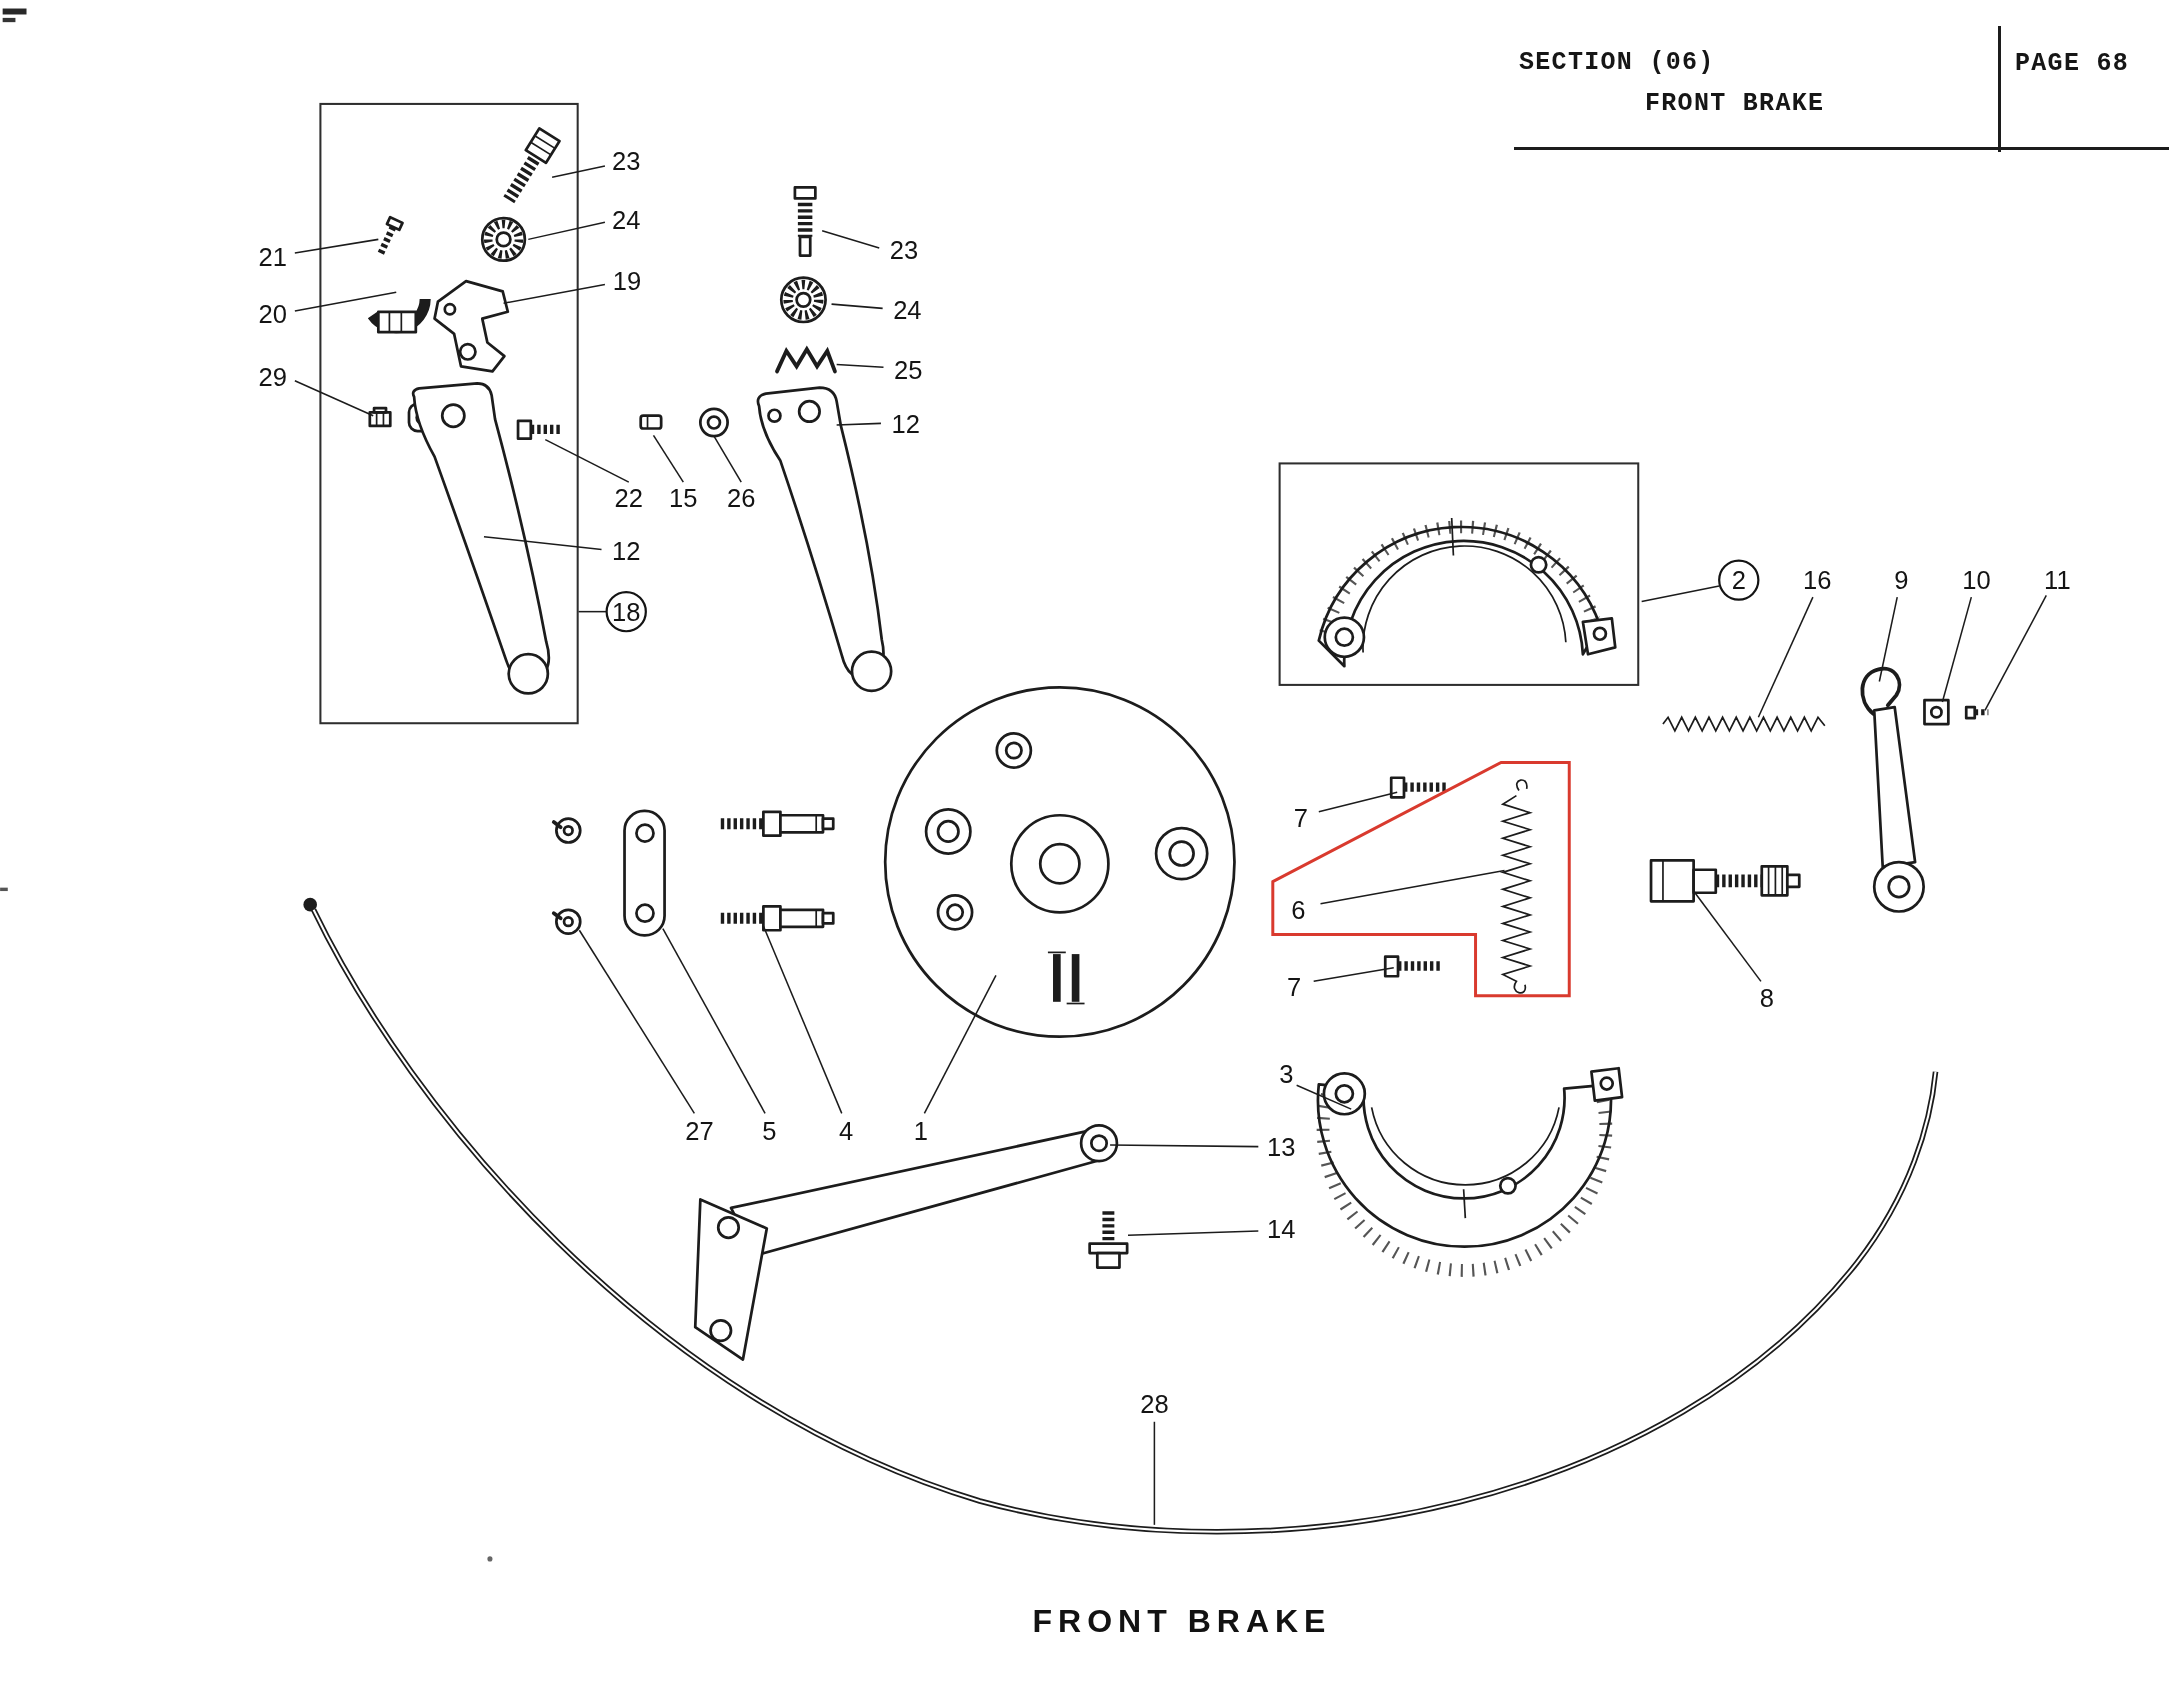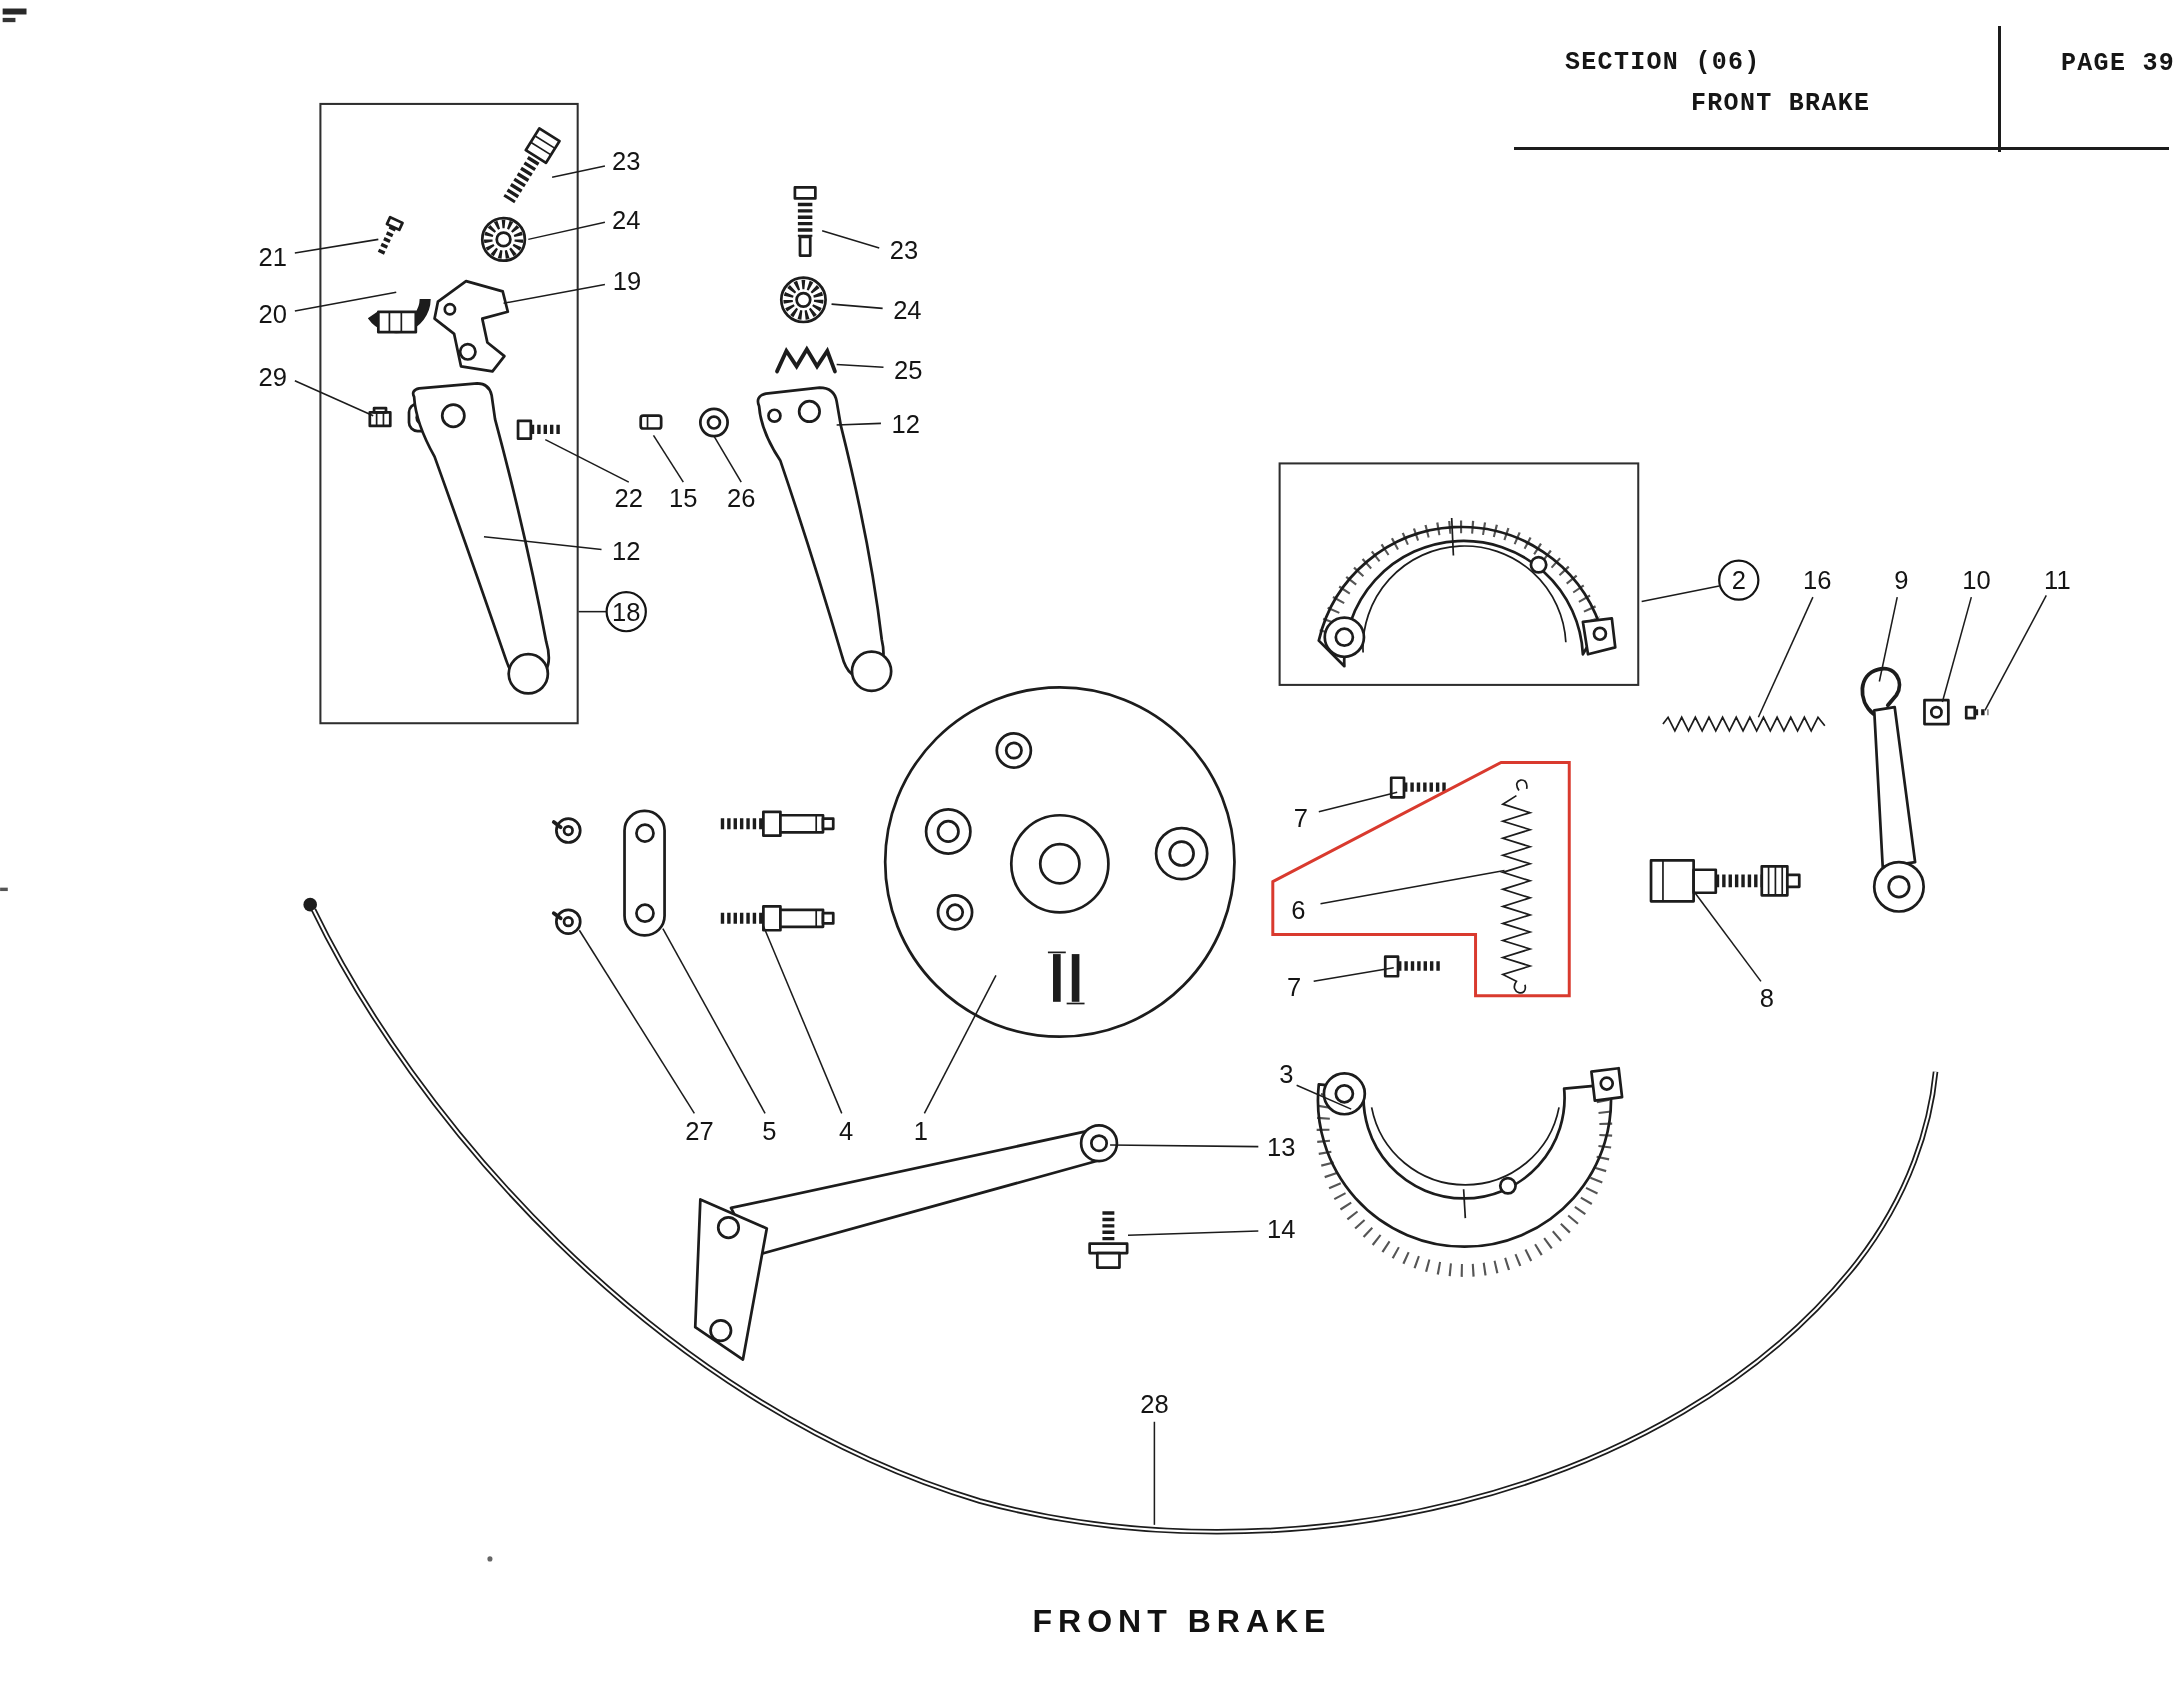--- a/index.html
+++ b/index.html
@@ -27,21 +27,21 @@
   .leader{stroke:#1c1c1c;stroke-width:1.8;fill:none;}
   .callout-text{font-family:"Liberation Sans",sans-serif;font-size:30px;fill:#141414;text-anchor:middle;dominant-baseline:central;}
   .callout-circle{fill:none;stroke:#141414;stroke-width:2.6;}
   .highlight{fill:none;stroke-width:3.5;stroke-linejoin:miter;}
 
   
   .hdr-text{
     position:absolute;
     font-family:"Liberation Mono","DejaVu Sans Mono",monospace;
     font-weight:bold;color:#161616;
-    font-size:25px;letter-spacing:1.3px;white-space:nowrap;margin-left:46px;
+    font-size:25px;letter-spacing:1.3px;white-space:nowrap;
   }
   .hdr-section{left:1519px;top:48px;}
   .hdr-name{left:1645px;top:89px;}
   .hdr-page{left:2015px;top:49px;}
   .hdr-vline{position:absolute;left:1998px;top:25.6px;width:2.6px;height:126px;background:#1c1c1c;}
   .hdr-hline{position:absolute;left:1514px;top:147px;width:655px;height:2.6px;background:#1c1c1c;}
   .footer-title{
     position:absolute;left:1182px;top:1603px;transform:translateX(-50%);
     font-family:"Liberation Sans",sans-serif;font-weight:bold;
     font-size:32px;letter-spacing:6px;color:#121212;white-space:nowrap;
@@ -354,20 +354,20 @@
         <polyline points="1085,1307 1169,1145" class="leader"></polyline>
         <text x="1081" y="1328" class="callout-text">1</text>
         <polyline points="1355,1669 1355,1790" class="leader"></polyline>
         <text x="1355" y="1648" class="callout-text">28</text>
       </g>
   </svg>
 
   <div>
     <div class="hdr-text hdr-section">SECTION (06)</div>
     <div class="hdr-text hdr-name">FRONT BRAKE</div>
-    <div class="hdr-text hdr-page">PAGE 39</div>
+    <div class="hdr-text hdr-page">PAGE 68</div>
     <div class="hdr-vline"></div>
     <div class="hdr-hline"></div>
   </div>
 
   <div class="footer-title">FRONT BRAKE</div>
 </div>
 
 
 </body></html>

